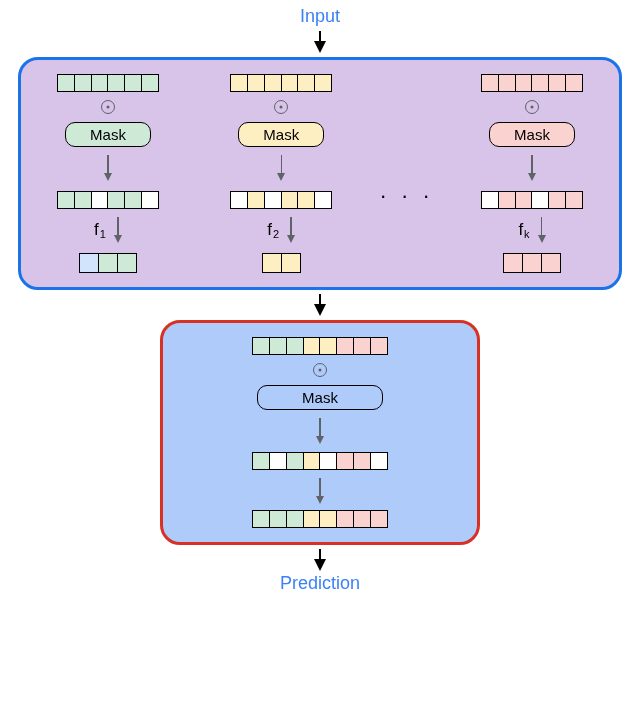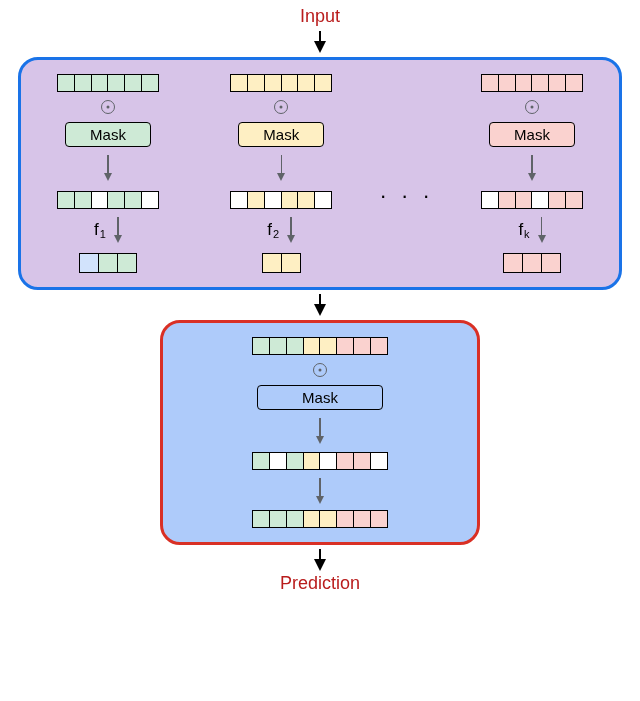--- a/index.html
+++ b/index.html
@@ -4,21 +4,21 @@
   <style>
     * { box-sizing: border-box; margin: 0; padding: 0; }
     body {
       width: 640px;
       height: 701px;
       font-family: Arial, sans-serif;
       background: #fff;
       position: relative;
       overflow: hidden;
     }
-    .label { font-size: 18px; text-align: center; color: #b91c1c; }
+    .label { font-size: 18px; text-align: center; color: #3b82f6; }
     .arrow-down {
       width: 0; height: 0;
       border-left: 6px solid transparent;
       border-right: 6px solid transparent;
       border-top: 12px solid #000;
       margin: 0 auto;
     }
     .arrow-shaft { width: 2px; height: 10px; background: #000; margin: 0 auto; }
     .arrow-shaft-gray { width: 1.5px; height: 18px; background: #5f6368; margin: 0 auto; }
     .arrow-head-gray {
@@ -78,21 +78,21 @@
       content: '';
       width: 3px; height: 3px;
       background: #5f6368;
       border-radius: 50%;
       position: absolute;
       top: 50%; left: 50%;
       transform: translate(-50%, -50%);
     }
     .mask-btn {
       border: 1.2px solid #000;
-      border-radius: 4px;
+      border-radius: 10px;
       padding: 3px 24px;
       font-size: 15px;
       text-align: left;
     }
     .mask-green { background: #ceead6; }
     .mask-yellow { background: #feefc3; }
     .mask-pink { background: #fad2cf; }
     .mask-blue { background: #aecbfa; border-color:#000; }
     .small-arrow { margin: 8px auto 0; }
     .f-label { font-size: 17px; color: #000; display: flex; align-items: flex-end; }

